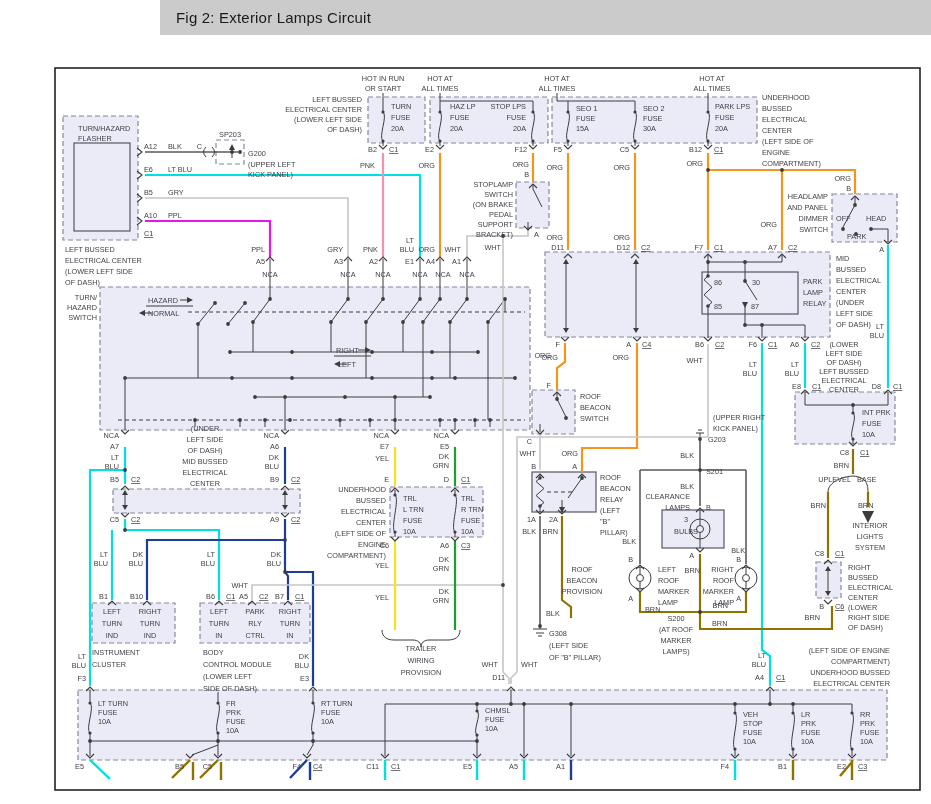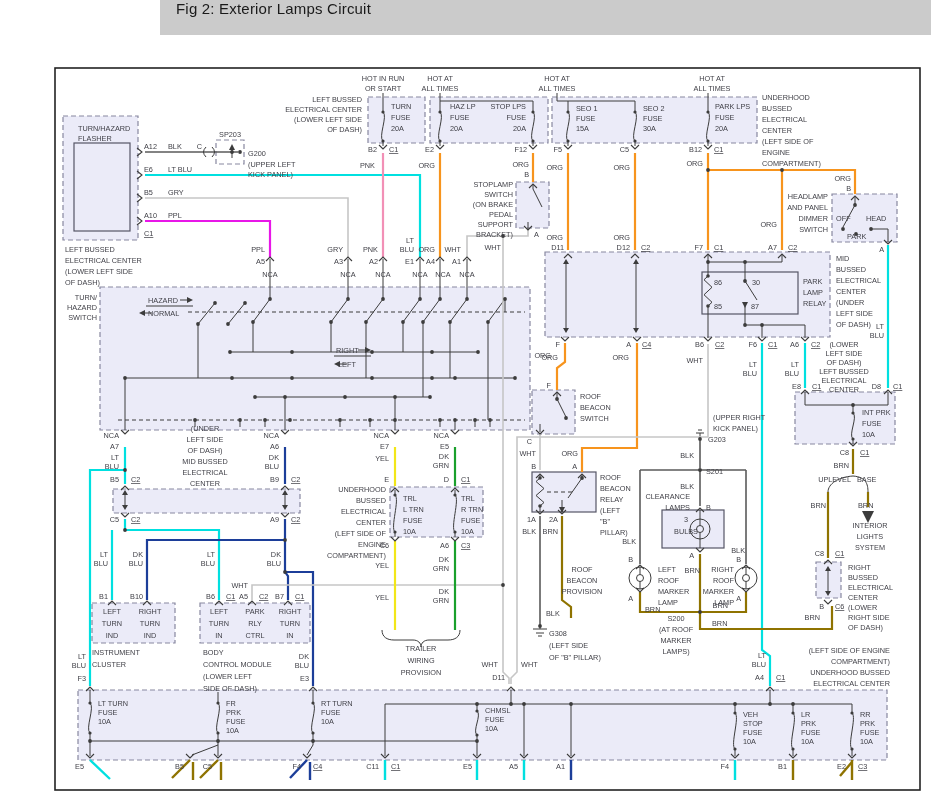--- a/index.html
+++ b/index.html
@@ -1,19 +1,19 @@
 <!DOCTYPE html>
 <html><head>
 <meta charset="utf-8">
 <style>
   html,body{margin:0;padding:0;background:#ffffff;}
   #stage{position:relative;width:931px;height:804px;background:#ffffff;overflow:hidden;
          font-family:"Liberation Sans",sans-serif;}
   #titlebar{position:absolute;left:160px;top:0;width:771px;height:35px;background:#cbcbcb;
-            display:flex;align-items:flex-start;}
+            display:flex;align-items:center;}
   #titlebar .t{font-size:15px;color:#1a1a1a;padding-left:16px;letter-spacing:.2px;}
   svg{position:absolute;left:0;top:0;}
   text{fill:#3f3f46;}
 </style>
 </head>
 <body>
 
 <div id="stage">
   <div id="titlebar">
     <span class="t">Fig 2: Exterior Lamps Circuit</span>

